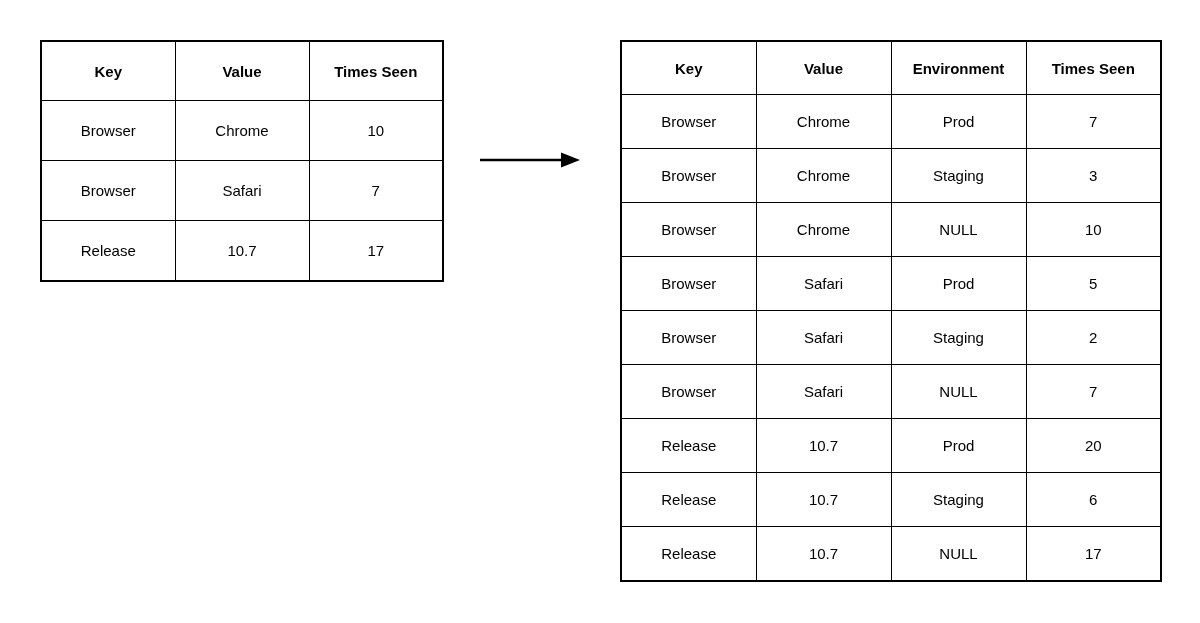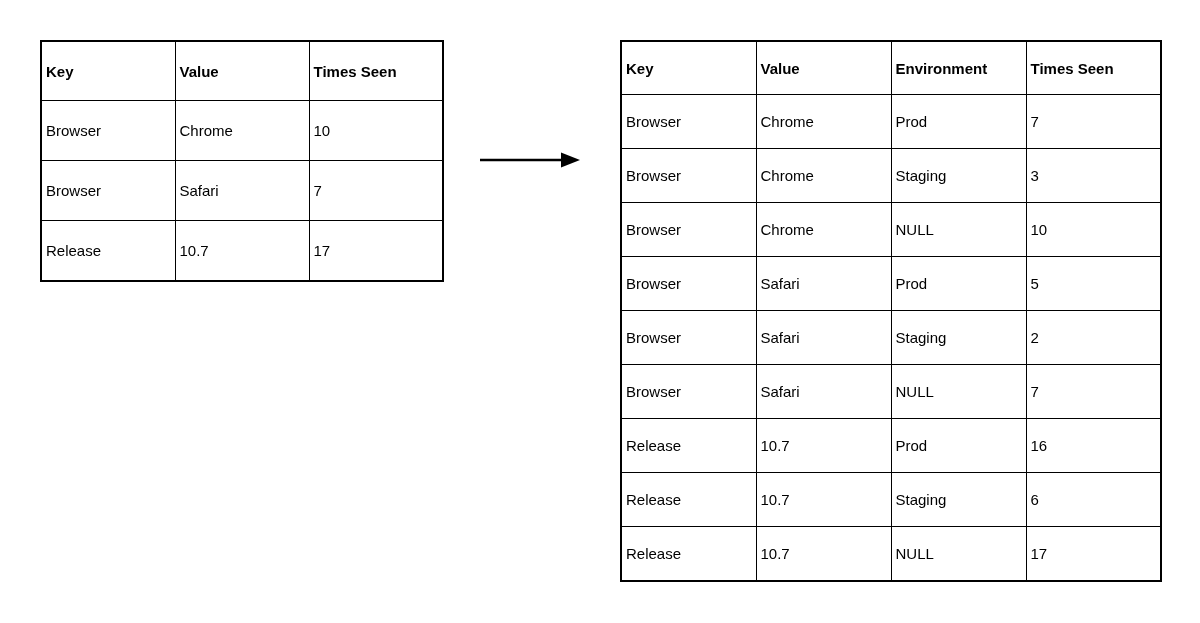--- a/index.html
+++ b/index.html
@@ -17,21 +17,21 @@
   }
   table.tbl {
     position: absolute;
     border-collapse: collapse;
     table-layout: fixed;
     background: var(--bg-color, #ffffff);
     border: 2px solid var(--border-color, #000000);
   }
   table.tbl th, table.tbl td {
     border: 1px solid var(--border-color, #000000);
-    text-align: left;
+    text-align: center;
     vertical-align: middle;
     color: var(--text-color, #000000);
     font-size: 15px;
     padding: 0 4px;
     overflow: hidden;
     white-space: nowrap;
   }
   table.tbl th { font-weight: bold; }
   table.tbl td { font-weight: normal; }
 
@@ -148,21 +148,21 @@
         <tr>
           <td>Browser</td>
           <td>Safari</td>
           <td class="null-val">NULL</td>
           <td>7</td>
         </tr>
         <tr>
           <td>Release</td>
           <td>10.7</td>
           <td>Prod</td>
-          <td>16</td>
+          <td>20</td>
         </tr>
         <tr>
           <td>Release</td>
           <td>10.7</td>
           <td>Staging</td>
           <td>6</td>
         </tr>
         <tr>
           <td>Release</td>
           <td>10.7</td>

